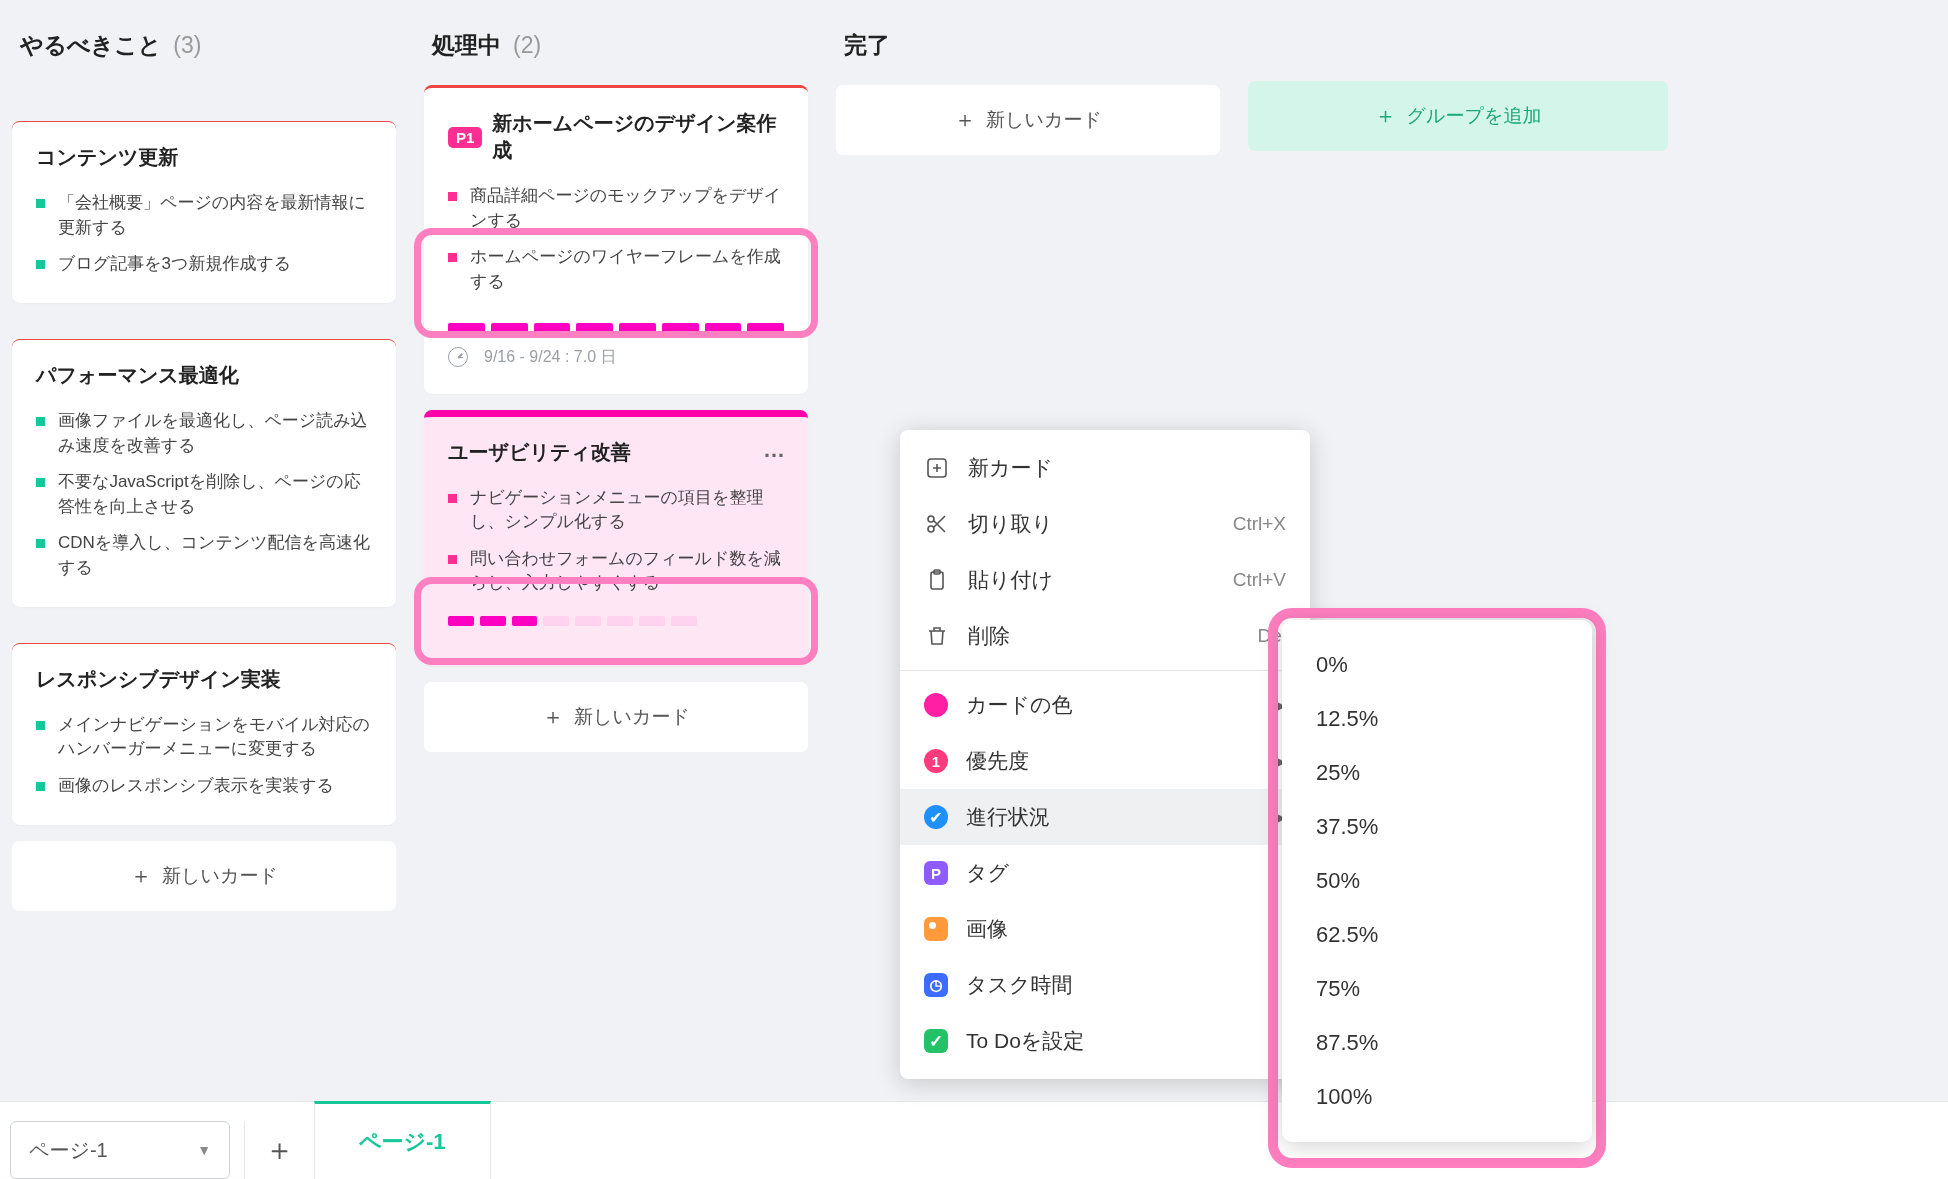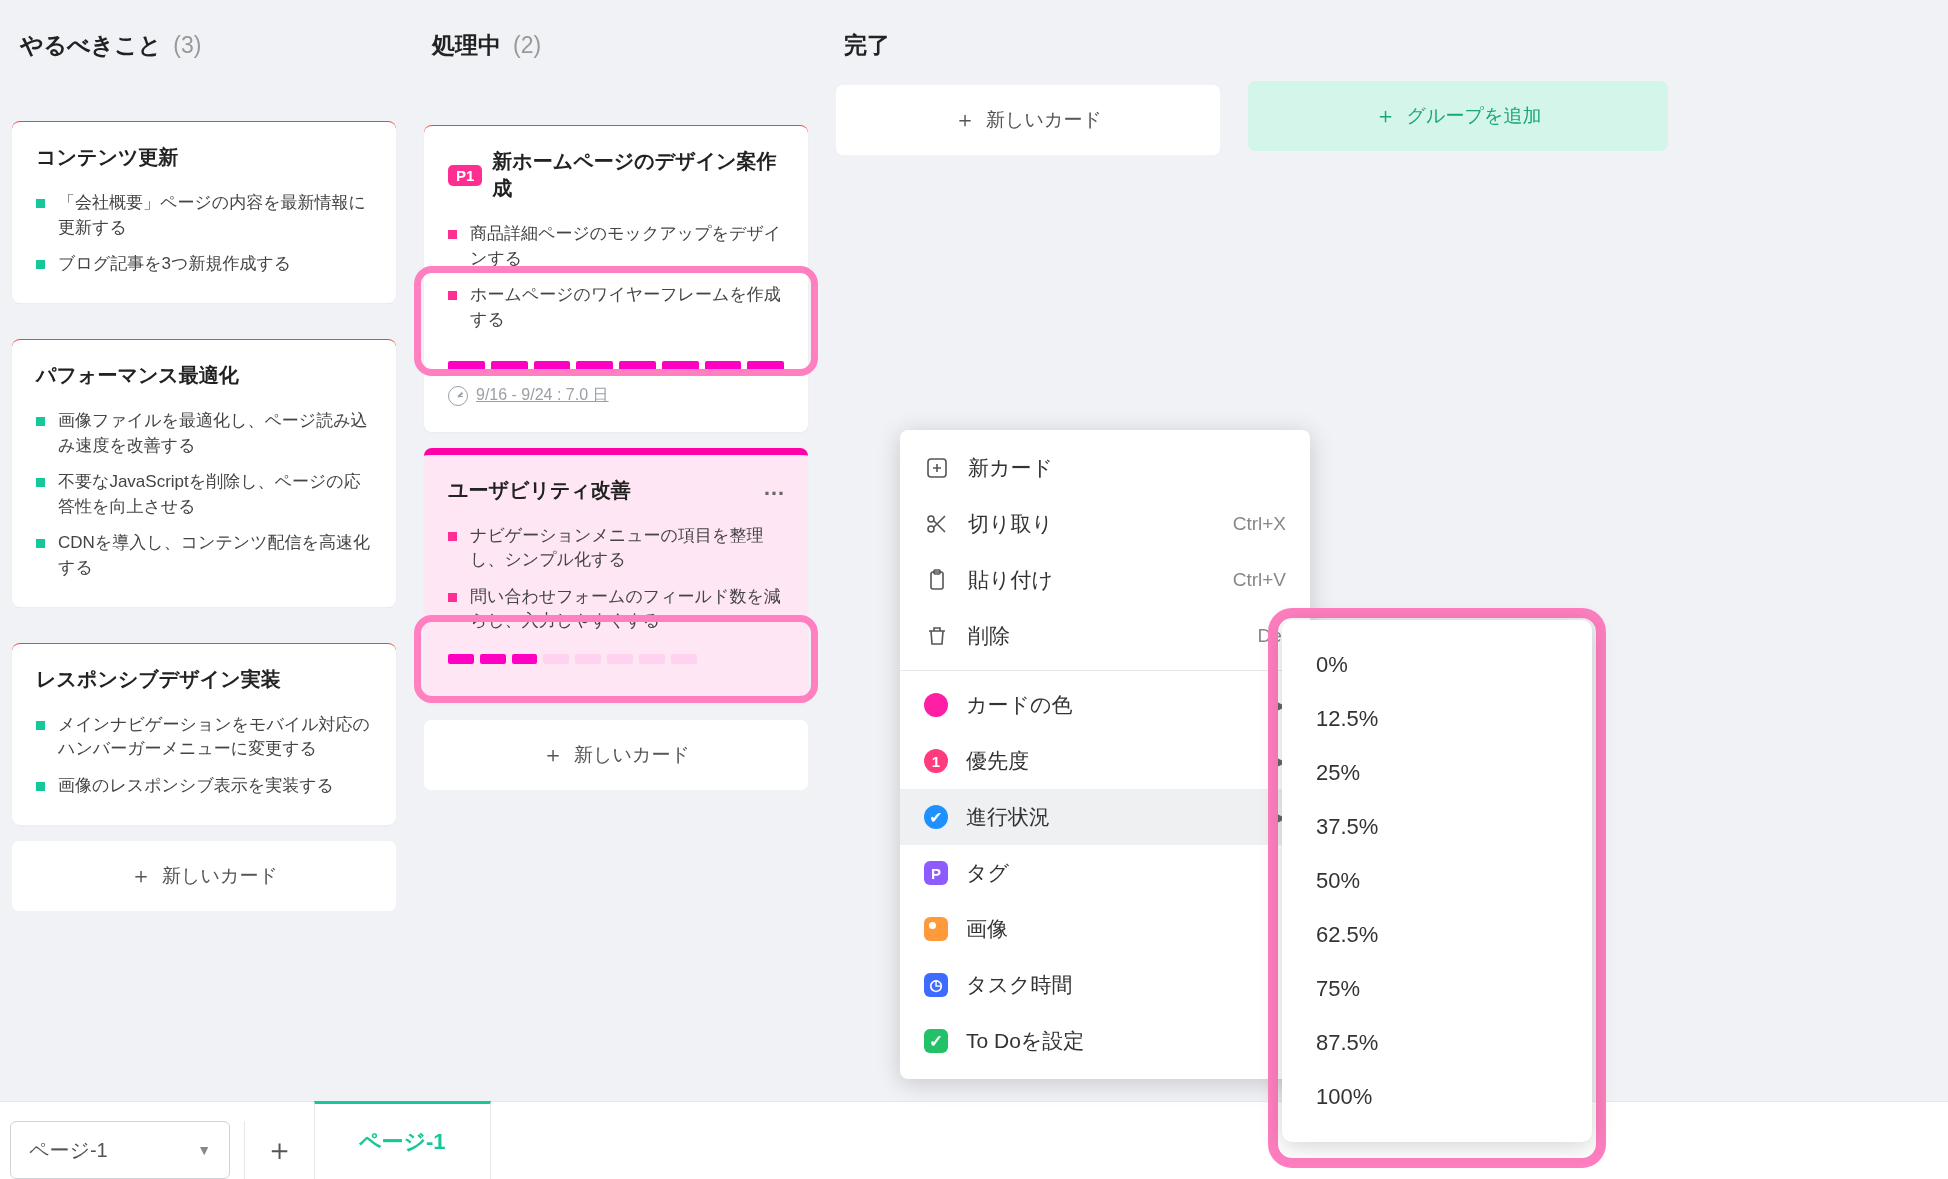--- a/index.html
+++ b/index.html
@@ -26,21 +26,21 @@
 .col-count { color: #999; font-weight: 400; }
 .card {
   background: #fff;
   border-radius: 8px;
   margin-bottom: 16px;
   padding: 22px 24px 20px 24px;
   position: relative;
   box-shadow: 0 1px 2px rgba(0,0,0,.03);
 }
 .card.green { border-top: 1px solid #ef4444; margin-top: 36px; }
-.card.pink { border-top: 1px solid #ef4444; margin-top: 40px; }
+.card.pink { border-top: 3px solid #ef4444; }
 .card.pink-sel {
   border-top: 7px solid #ff00a8;
   background: #ffe6f5;
 }
 .card-title {
   font-size: 20px; font-weight: 700; color: #222;
   margin-bottom: 14px;
   display: flex; align-items: center; gap: 10px;
 }
 .pri-badge {
@@ -69,22 +69,22 @@
   position:absolute; left:-10px; right:-10px;
   border:7px solid #ff7fc0; border-radius:18px;
   pointer-events:none;
 }
 .prog-row {
   display:flex; gap:6px; margin-top:14px; margin-bottom:6px;
 }
 .seg { height:10px; flex:1; background:#ff00c3; border-radius:2px; }
 .seg.off { background:#ffd3ef; }
 .date-row {
-  display:flex; align-items:flex-end; gap:8px;
-  color:#9aa0a6; font-size:16px; margin-top:14px;text-decoration:underline;
+  display:flex; align-items:flex-start; gap:16px;
+  color:#9aa0a6; font-size:16px; margin-top:14px;
 }
 .clock-ic {
   width:20px; height:20px; border:1.8px solid #9aa0a6; border-radius:50%;
   position:relative; display:inline-block;
 }
 .clock-ic::before {
   content:''; position:absolute; left:50%; top:50%;
   width:6px; height:1.6px; background:#9aa0a6; transform-origin:left;
   transform:rotate(-45deg);
 }

